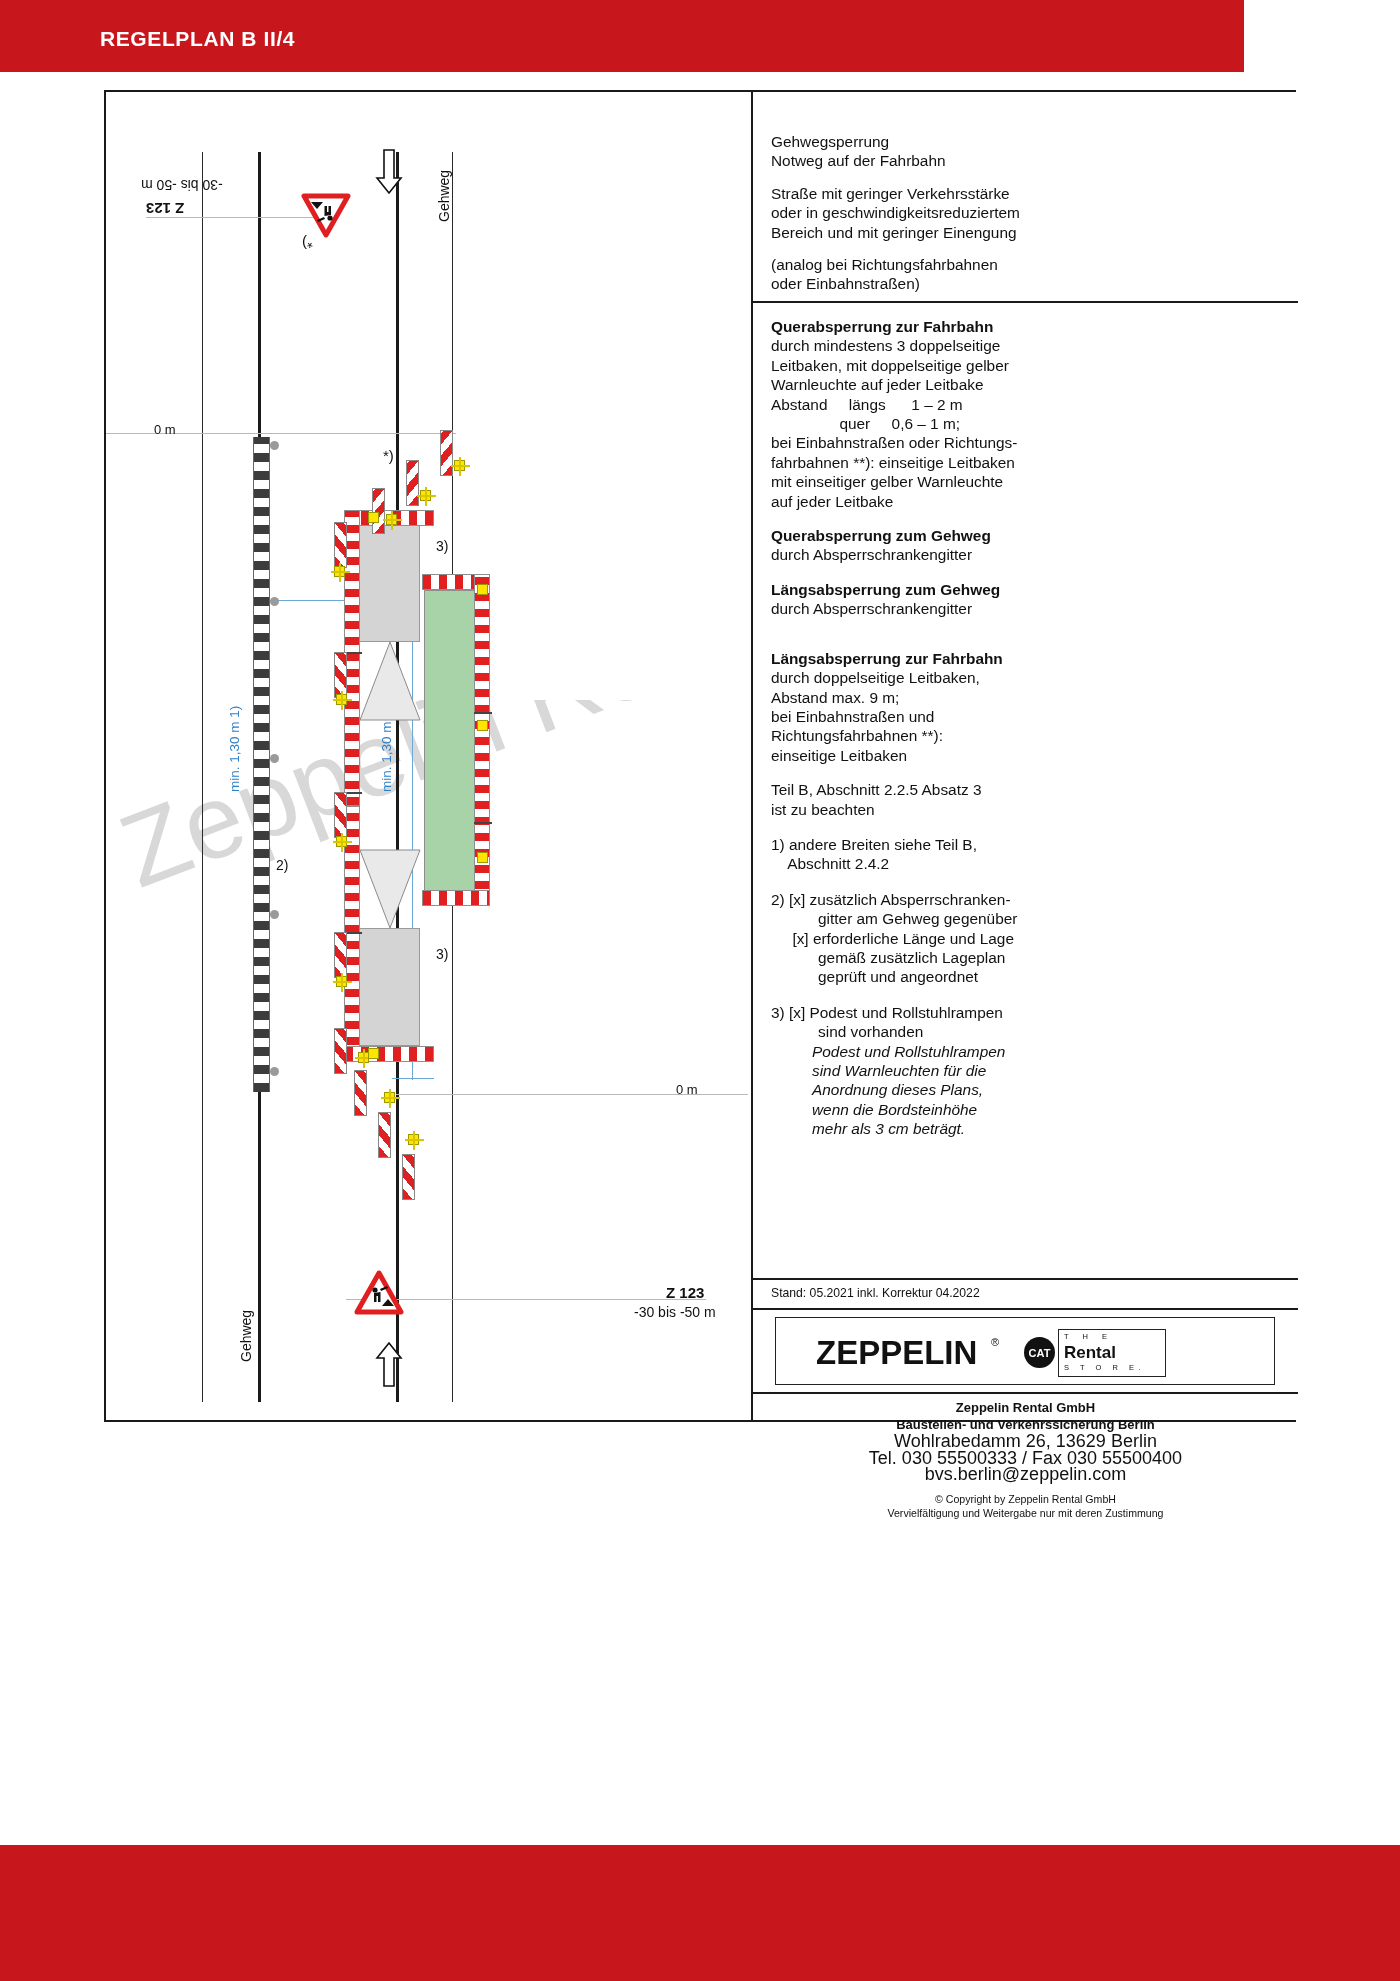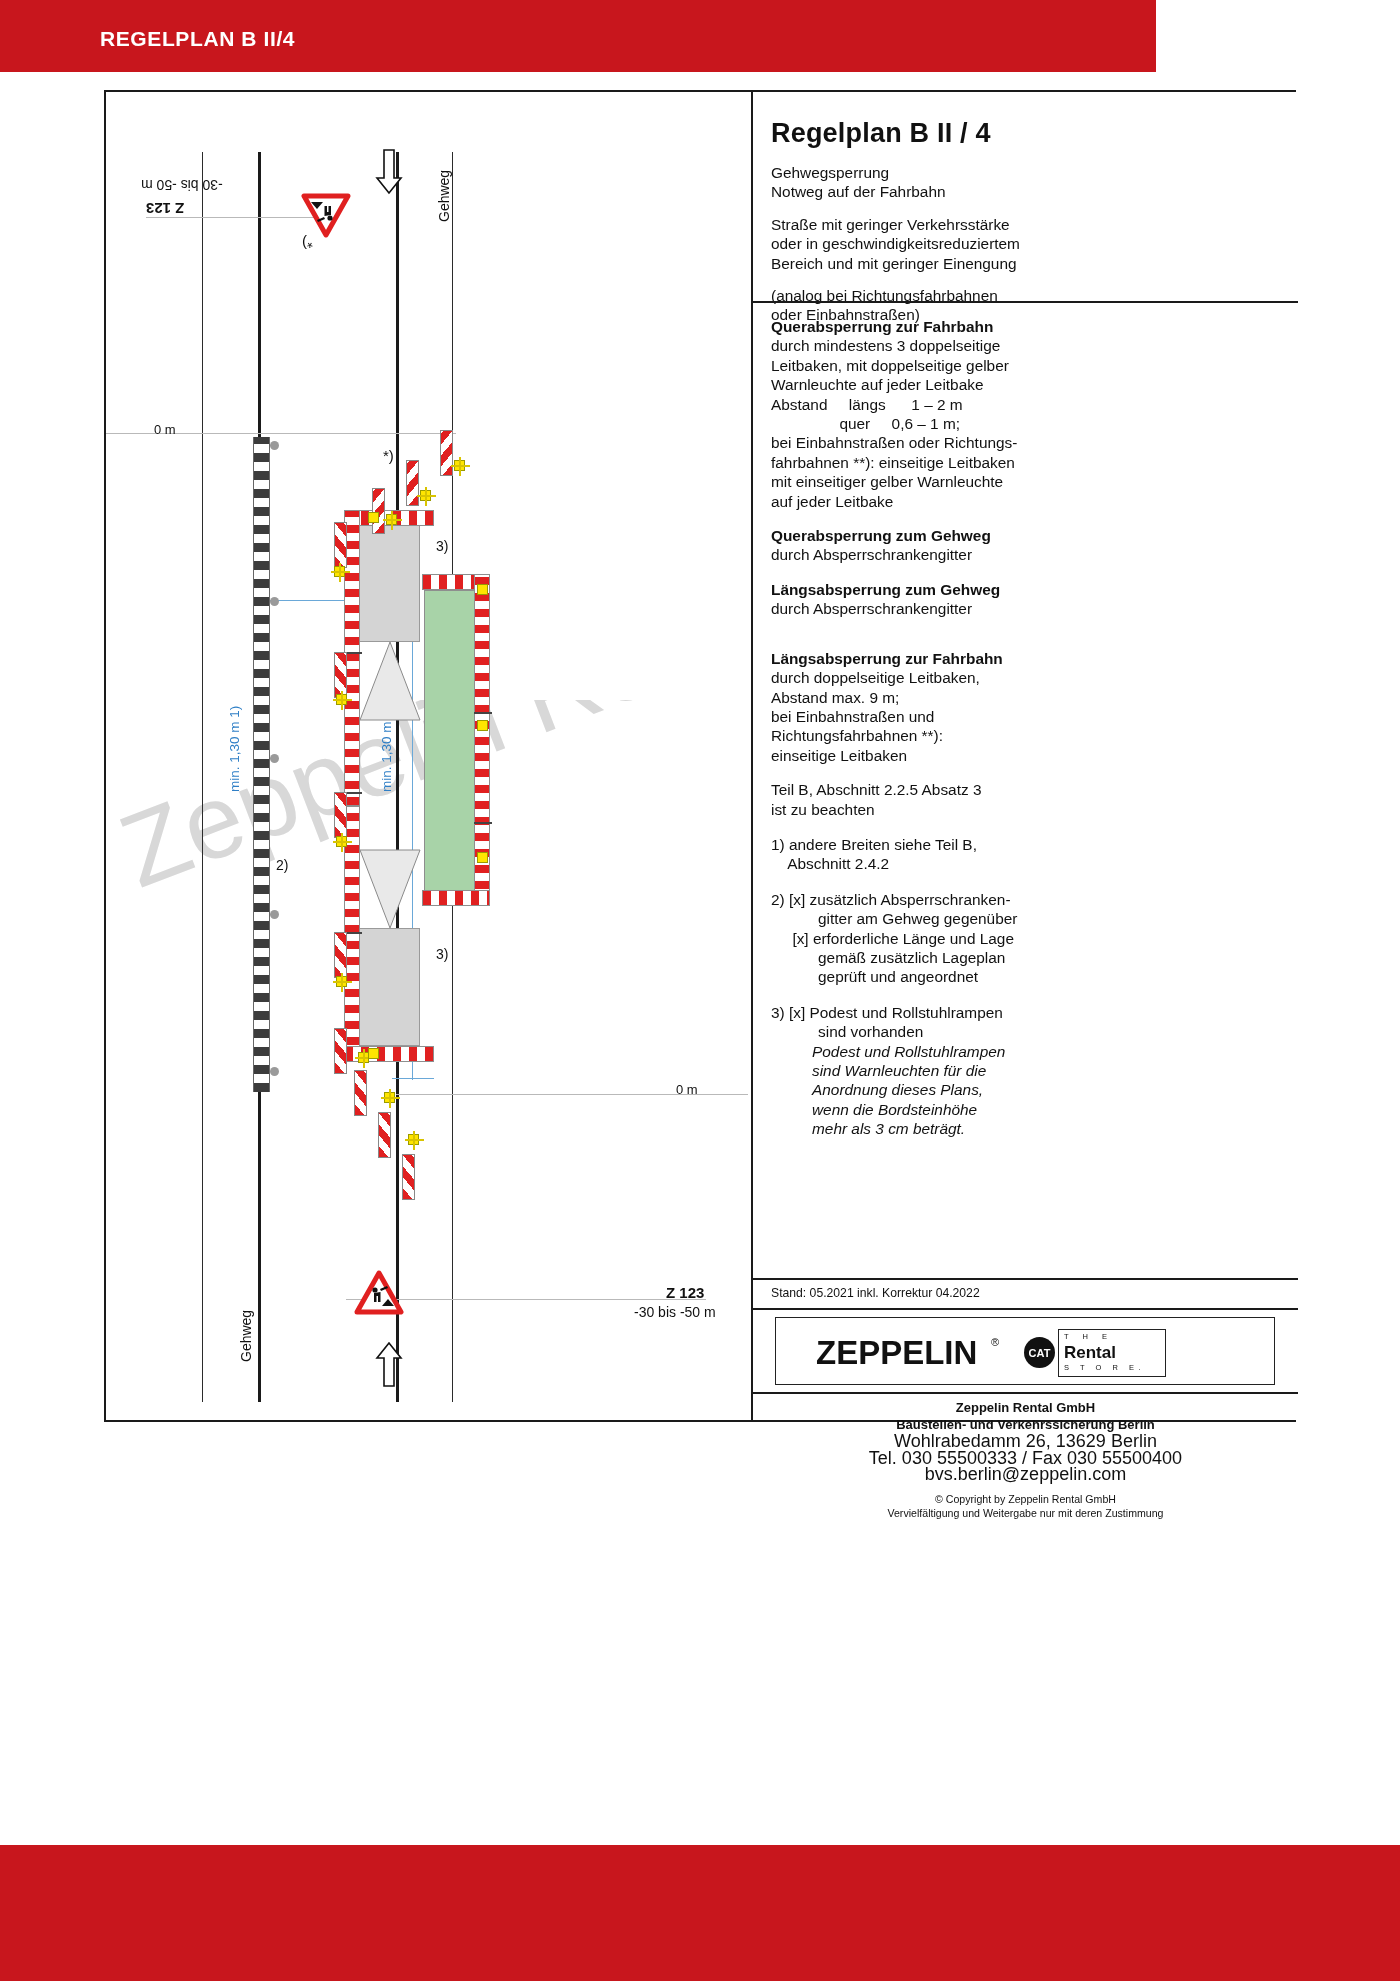--- a/index.html
+++ b/index.html
@@ -7,21 +7,21 @@
   body {
     width:1400px; height:1981px;
     font-family:"Liberation Sans", sans-serif;
     background:#ffffff;
     position:relative;
     overflow:hidden;
   }
 
   
   #top-bar {
-    position:absolute; left:0; top:0; width:1156px; height:72px;
+    position:absolute; left:0; top:0; width:1244px; height:72px;
     background:#c8161d;
   }
   #top-bar .title {
     position:absolute; left:100px; top:27px;
     color:#ffffff; font-size:21px; font-weight:bold; letter-spacing:0.6px;
   }
 
   
   #bottom-bar {
     position:absolute; left:0; top:1845px; width:1400px; height:136px;
@@ -300,21 +300,20 @@
         <path d="M28,36 L40,36 L34,29 Z"></path>
       </g>
     </svg>
     <div class="label-blk" style="left:560px; top:1192px; font-weight:bold; font-size:15px;">Z  123</div>
     <div class="label-blk" style="left:528px; top:1212px; font-size:14px;">-30 bis -50 m</div>
   </div>
 
   <div id="info-panel">
 
     <div class="panel-sec" style="top:26px;">
-      <div class="p-title">Regelplan B II / 4</div>
       <div style="height:14px;"></div>
       <div class="p-txt">Gehwegsperrung</div>
       <div class="p-txt">Notweg auf der Fahrbahn</div>
       <div style="height:13px;"></div>
       <div class="p-txt">Straße mit geringer Verkehrsstärke</div>
       <div class="p-txt">oder in geschwindigkeitsreduziertem</div>
       <div class="p-txt">Bereich und mit geringer Einengung</div>
       <div style="height:13px;"></div>
       <div class="p-txt">(analog bei Richtungsfahrbahnen</div>
       <div class="p-txt"> oder Einbahnstraßen)</div>

